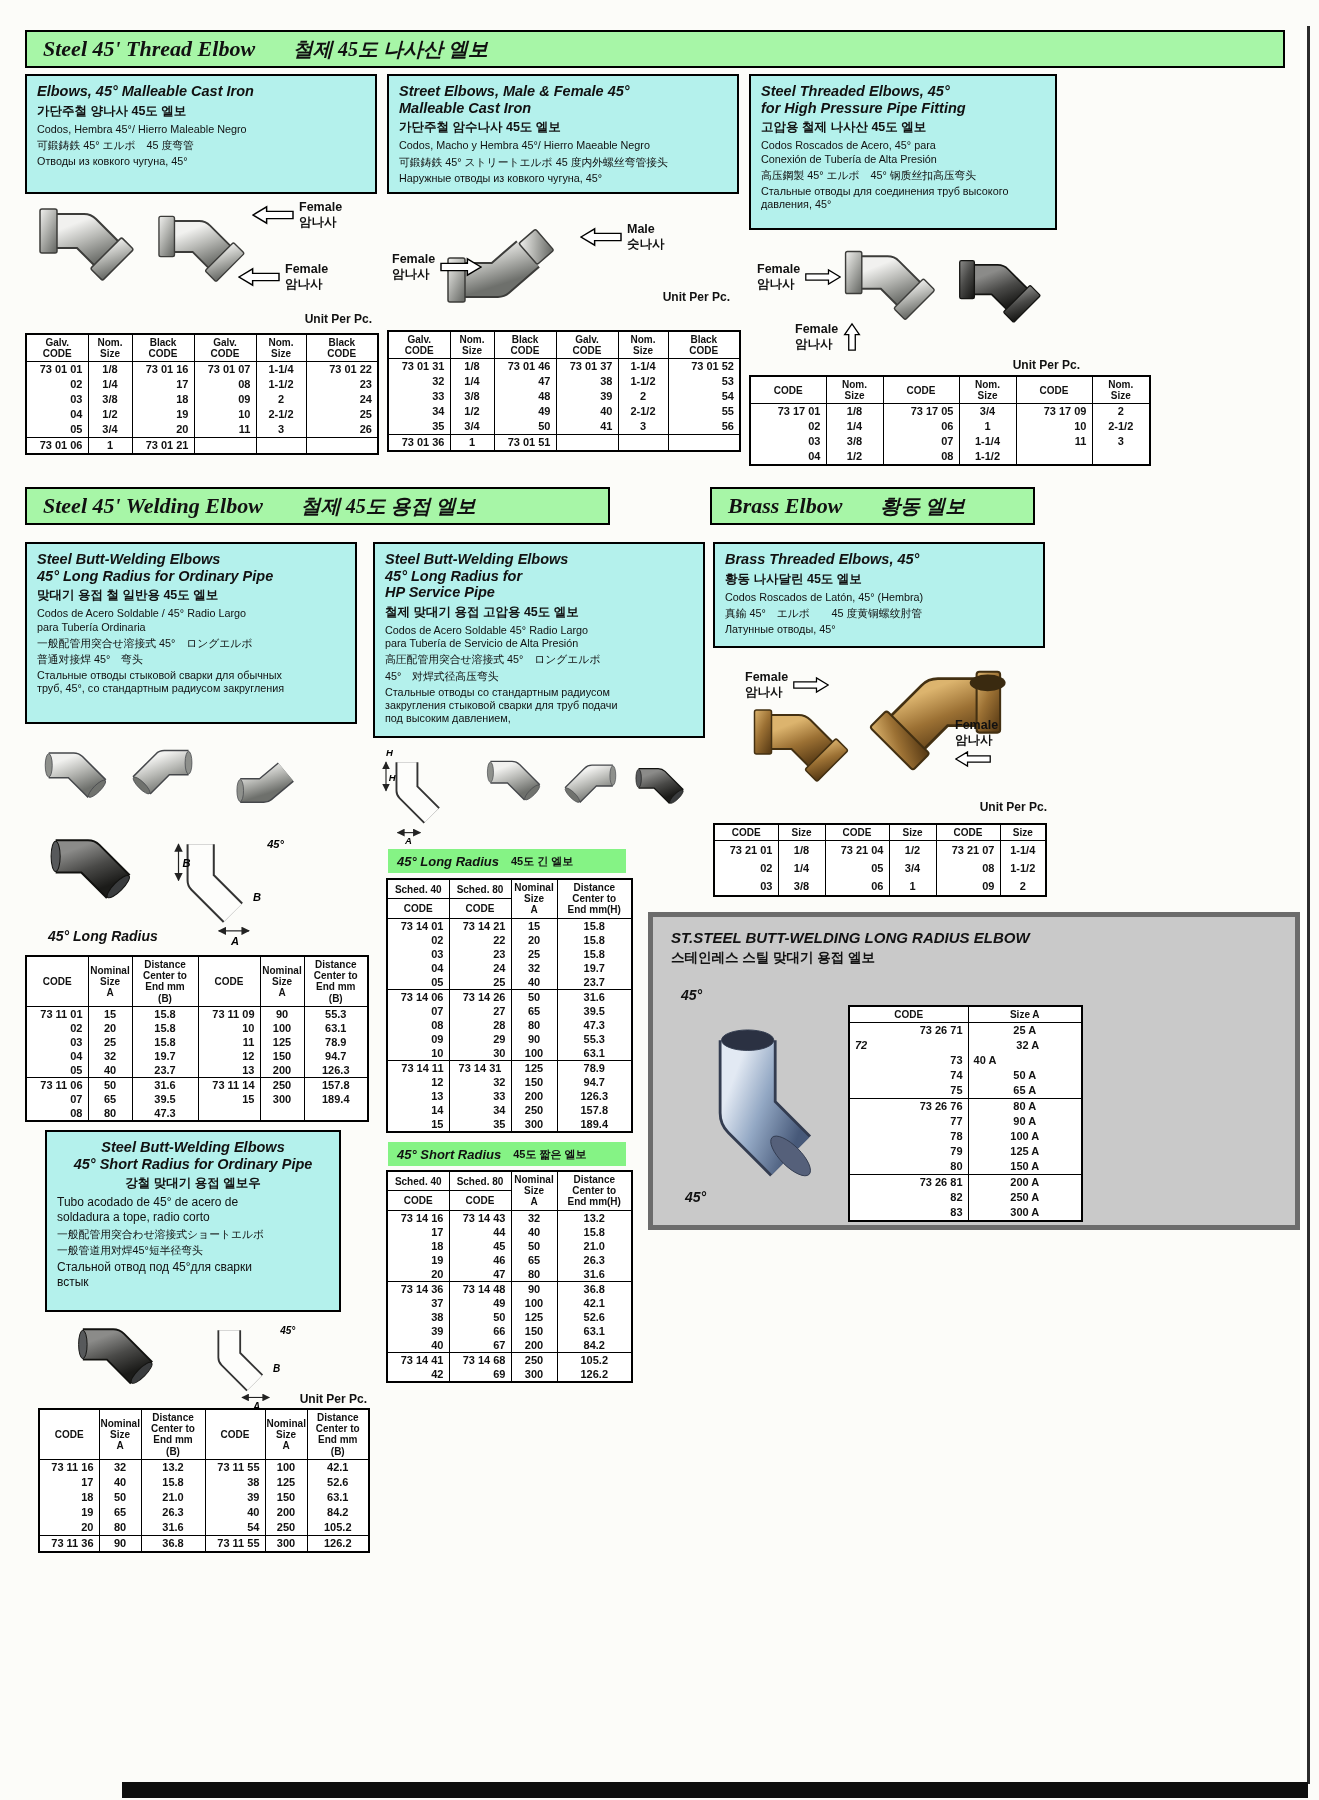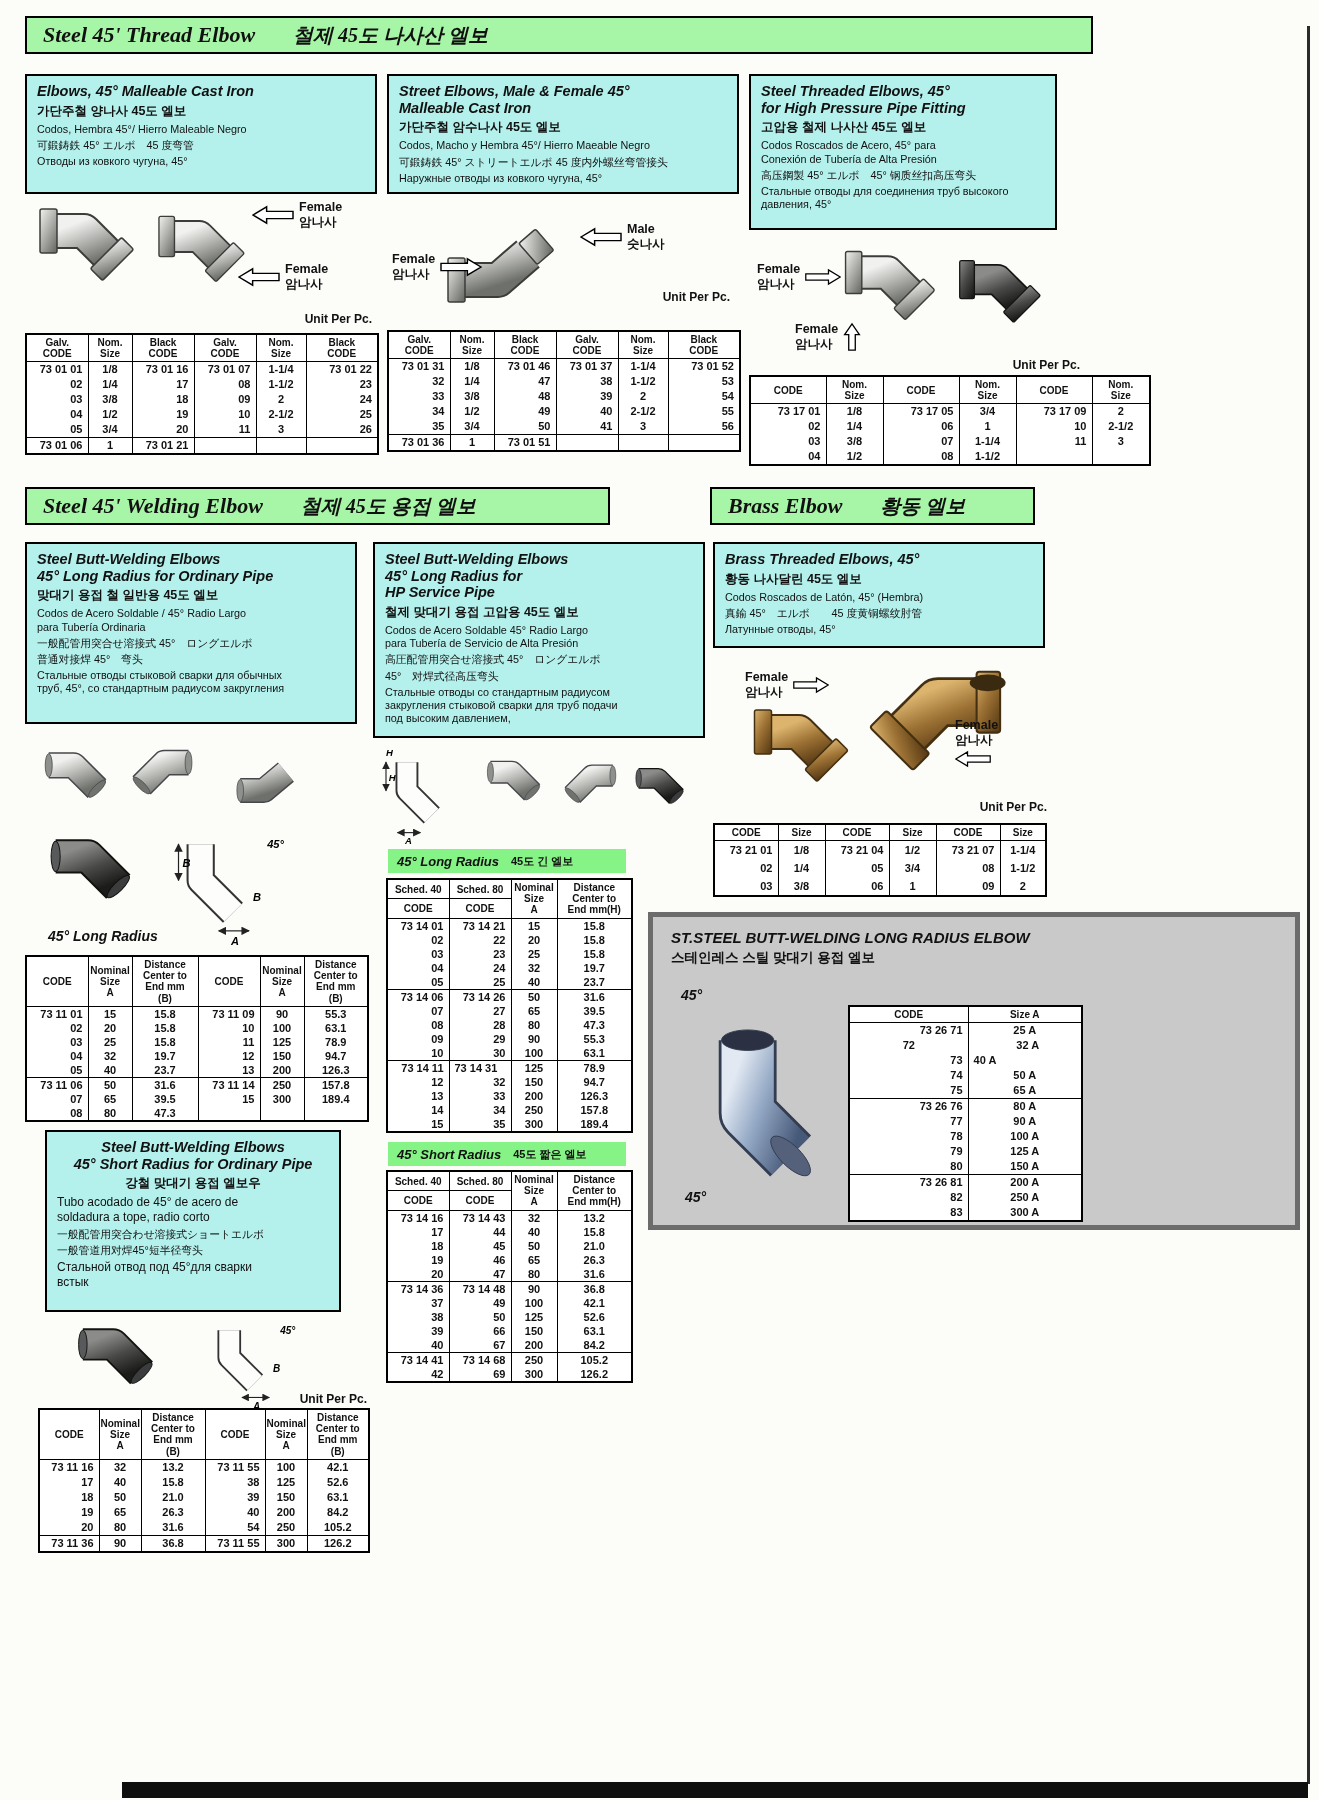--- a/index.html
+++ b/index.html
@@ -66,21 +66,21 @@
         <stop offset="0" stop-color="#e2e9f3"></stop>
           <stop offset="0.45" stop-color="#93a8c4"></stop>
           <stop offset="1" stop-color="#475979"></stop>
       </linearGradient>
       <marker id="mA" viewBox="0 0 10 10" refX="9" refY="5" markerWidth="7" markerHeight="7" orient="auto-start-reverse">
         <path d="M0 0 L10 5 L0 10 Z" fill="#222"></path>
       </marker>
     </defs>
   </svg>
 
-  <div class="hdr" style="left:25px;top:16px;width:1068px;height:38px;">
+  <div class="hdr" style="left:25px;top:30px;width:1260px;height:38px;">
     <span>Steel 45' Thread Elbow</span>
     <span class="kr">철제 45도 나사산 엘보</span>
   </div>
 
   <div class="cyan" style="left:25px;top:74px;width:352px;height:120px;">
     <div class="btitle">Elbows, 45°  Malleable Cast Iron</div>
     <div class="bkr">가단주철 양나사 45도 엘보</div>
     <div class="bsm">Codos, Hembra 45°/ Hierro Maleable Negro</div>
     <div class="bsm">可鍛鋳鉄 45° エルボ　45 度弯管</div>
     <div class="bsm">Отводы из ковкого чугуна, 45°</div>
@@ -595,21 +595,21 @@
               <th>CODE</th>
               <th>Size A</th>
             </tr>
           </thead>
           <tbody>
             <tr class="sep">
               <td style="text-align: right; height: 15px; line-height: 15px;">73 26 71</td>
               <td style="text-align: center; height: 15px; line-height: 15px;">25 A</td>
             </tr>
             <tr>
-              <td style="text-align: center; height: 15px; line-height: 15px;">72</td>
+              <td style="text-align: left; height: 15px; line-height: 15px; font-style: italic;">72</td>
               <td style="text-align: center; height: 15px; line-height: 15px; padding-left: 11px;">32 A</td>
             </tr>
             <tr>
               <td style="text-align: right; height: 15px; line-height: 15px;">73</td>
               <td style="height: 15px; line-height: 15px;">40 A</td>
             </tr>
             <tr>
               <td style="text-align: right; height: 15px; line-height: 15px;">74</td>
               <td style="text-align: center; height: 15px; line-height: 15px;">50 A</td>
             </tr>
@@ -1047,21 +1047,21 @@
             <td style="text-align: center; height: 14px; line-height: 14px;">55.3</td>
           </tr>
           <tr>
             <td style="text-align: right; height: 14px; line-height: 14px;">10</td>
             <td style="text-align: right; height: 14px; line-height: 14px;">30</td>
             <td style="text-align: center; height: 14px; line-height: 14px;">100</td>
             <td style="text-align: center; height: 14px; line-height: 14px;">63.1</td>
           </tr>
           <tr class="sep">
             <td style="text-align: right; height: 14px; line-height: 14px;">73 14 11</td>
-            <td style="text-align: left; height: 14px; line-height: 14px;">73 14 31</td>
+            <td style="text-align: center; height: 14px; line-height: 14px;">73 14 31</td>
             <td style="text-align: center; height: 14px; line-height: 14px;">125</td>
             <td style="text-align: center; height: 14px; line-height: 14px;">78.9</td>
           </tr>
           <tr>
             <td style="text-align: right; height: 14px; line-height: 14px;">12</td>
             <td style="text-align: right; height: 14px; line-height: 14px;">32</td>
             <td style="text-align: center; height: 14px; line-height: 14px;">150</td>
             <td style="text-align: center; height: 14px; line-height: 14px;">94.7</td>
           </tr>
           <tr>

